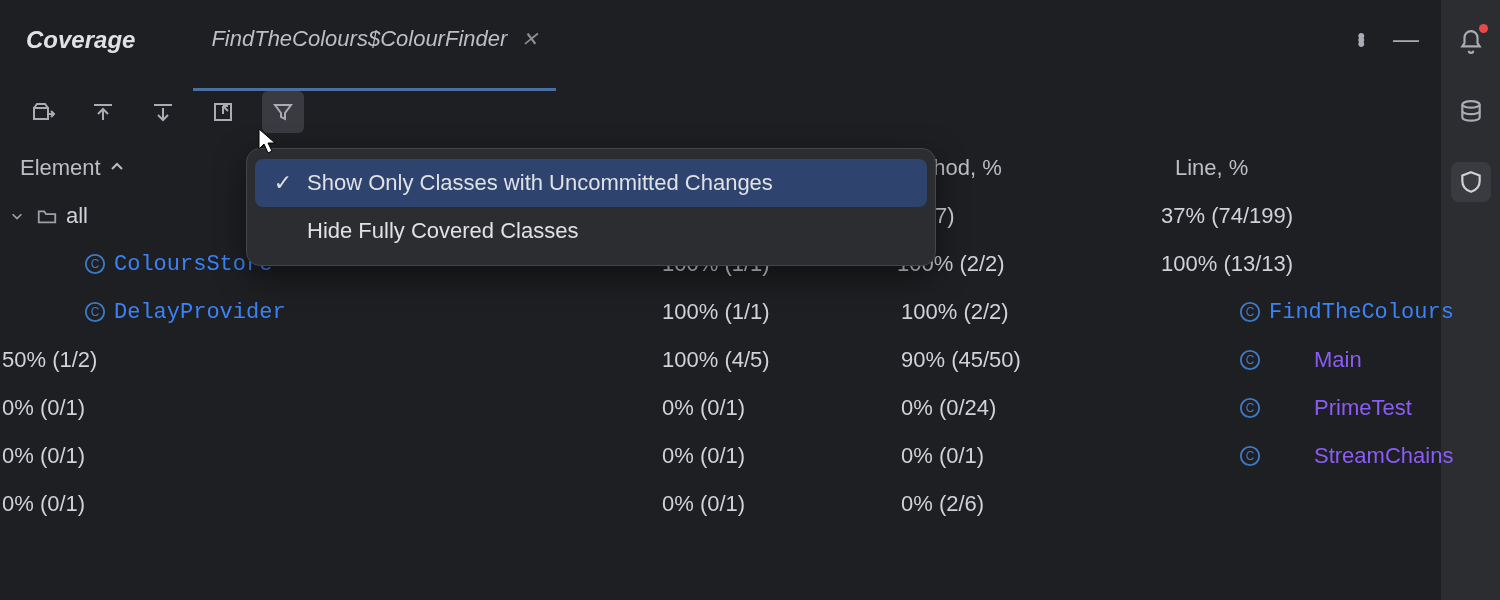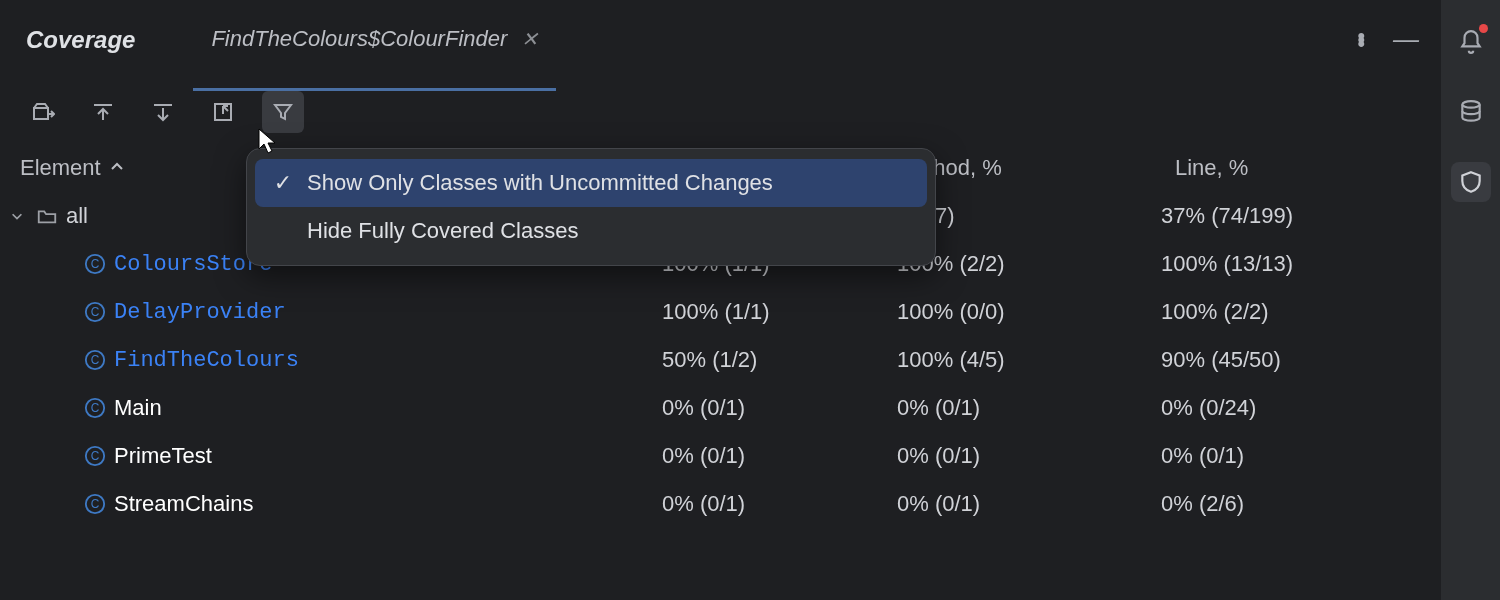--- a/index.html
+++ b/index.html
@@ -72,21 +72,21 @@
   .row-cell { height: 48px; display: flex; align-items: center; font-size: 22px; color: #d0d2d7; }
   .row-cell.num { padding-left: 2px; }
   .row-cell.line { padding-left: 6px; }
   .row-cell.elem { padding-left: 0; position: relative; }
 
   .tree-spacer { display: inline-block; }
   .expander { color: #9da0a6; width: 18px; display:inline-flex; justify-content:center; }
   .folder-ico, .class-ico { display: inline-flex; align-items: center; margin-right: 8px; }
   .folder-ico svg, .class-ico svg { width: 22px; height: 22px; }
   .elem-name.blue { color: #3b82f6; font-family: Liberation Mono, monospace; }
-  .elem-name.red { color: #ffffff; }
+  .elem-name.red { color: #8b5cf6; margin-left: 45px; }
 
   
   .dropdown {
     position: absolute; left: 246px; top: 148px; z-index: 40;
     background: #2b2d30; border: 1px solid #43454a; border-radius: 14px;
     box-shadow: 0 10px 30px rgba(0,0,0,.5);
     padding: 10px 8px; min-width: 690px;
   }
   .dd-item {
     display: flex; align-items: center; height: 48px; border-radius: 8px;
@@ -204,21 +204,20 @@
       <span class="tree-spacer" style="width:84px"></span>
       <span class="class-ico">
         <svg viewBox="0 0 24 24">
             <circle cx="12" cy="12" r="10" fill="none" stroke="#3e79c4" stroke-width="2"></circle>
             <text x="12" y="16" text-anchor="middle" font-size="13" fill="#3e79c4" font-family="sans-serif">C</text>
           </svg>
       </span>
       <span class="elem-name blue">DelayProvider</span>
     </div>
     <div class="row-cell num">100% (1/1)</div>
-    <div class="row-cell num">100% (0/0)</div>
     <div class="row-cell line">100% (2/2)</div>
 
     <div class="row-cell elem">
       <span class="tree-spacer" style="width:84px"></span>
       <span class="class-ico">
         <svg viewBox="0 0 24 24">
             <circle cx="12" cy="12" r="10" fill="none" stroke="#3e79c4" stroke-width="2"></circle>
             <text x="12" y="16" text-anchor="middle" font-size="13" fill="#3e79c4" font-family="sans-serif">C</text>
           </svg>
       </span>

